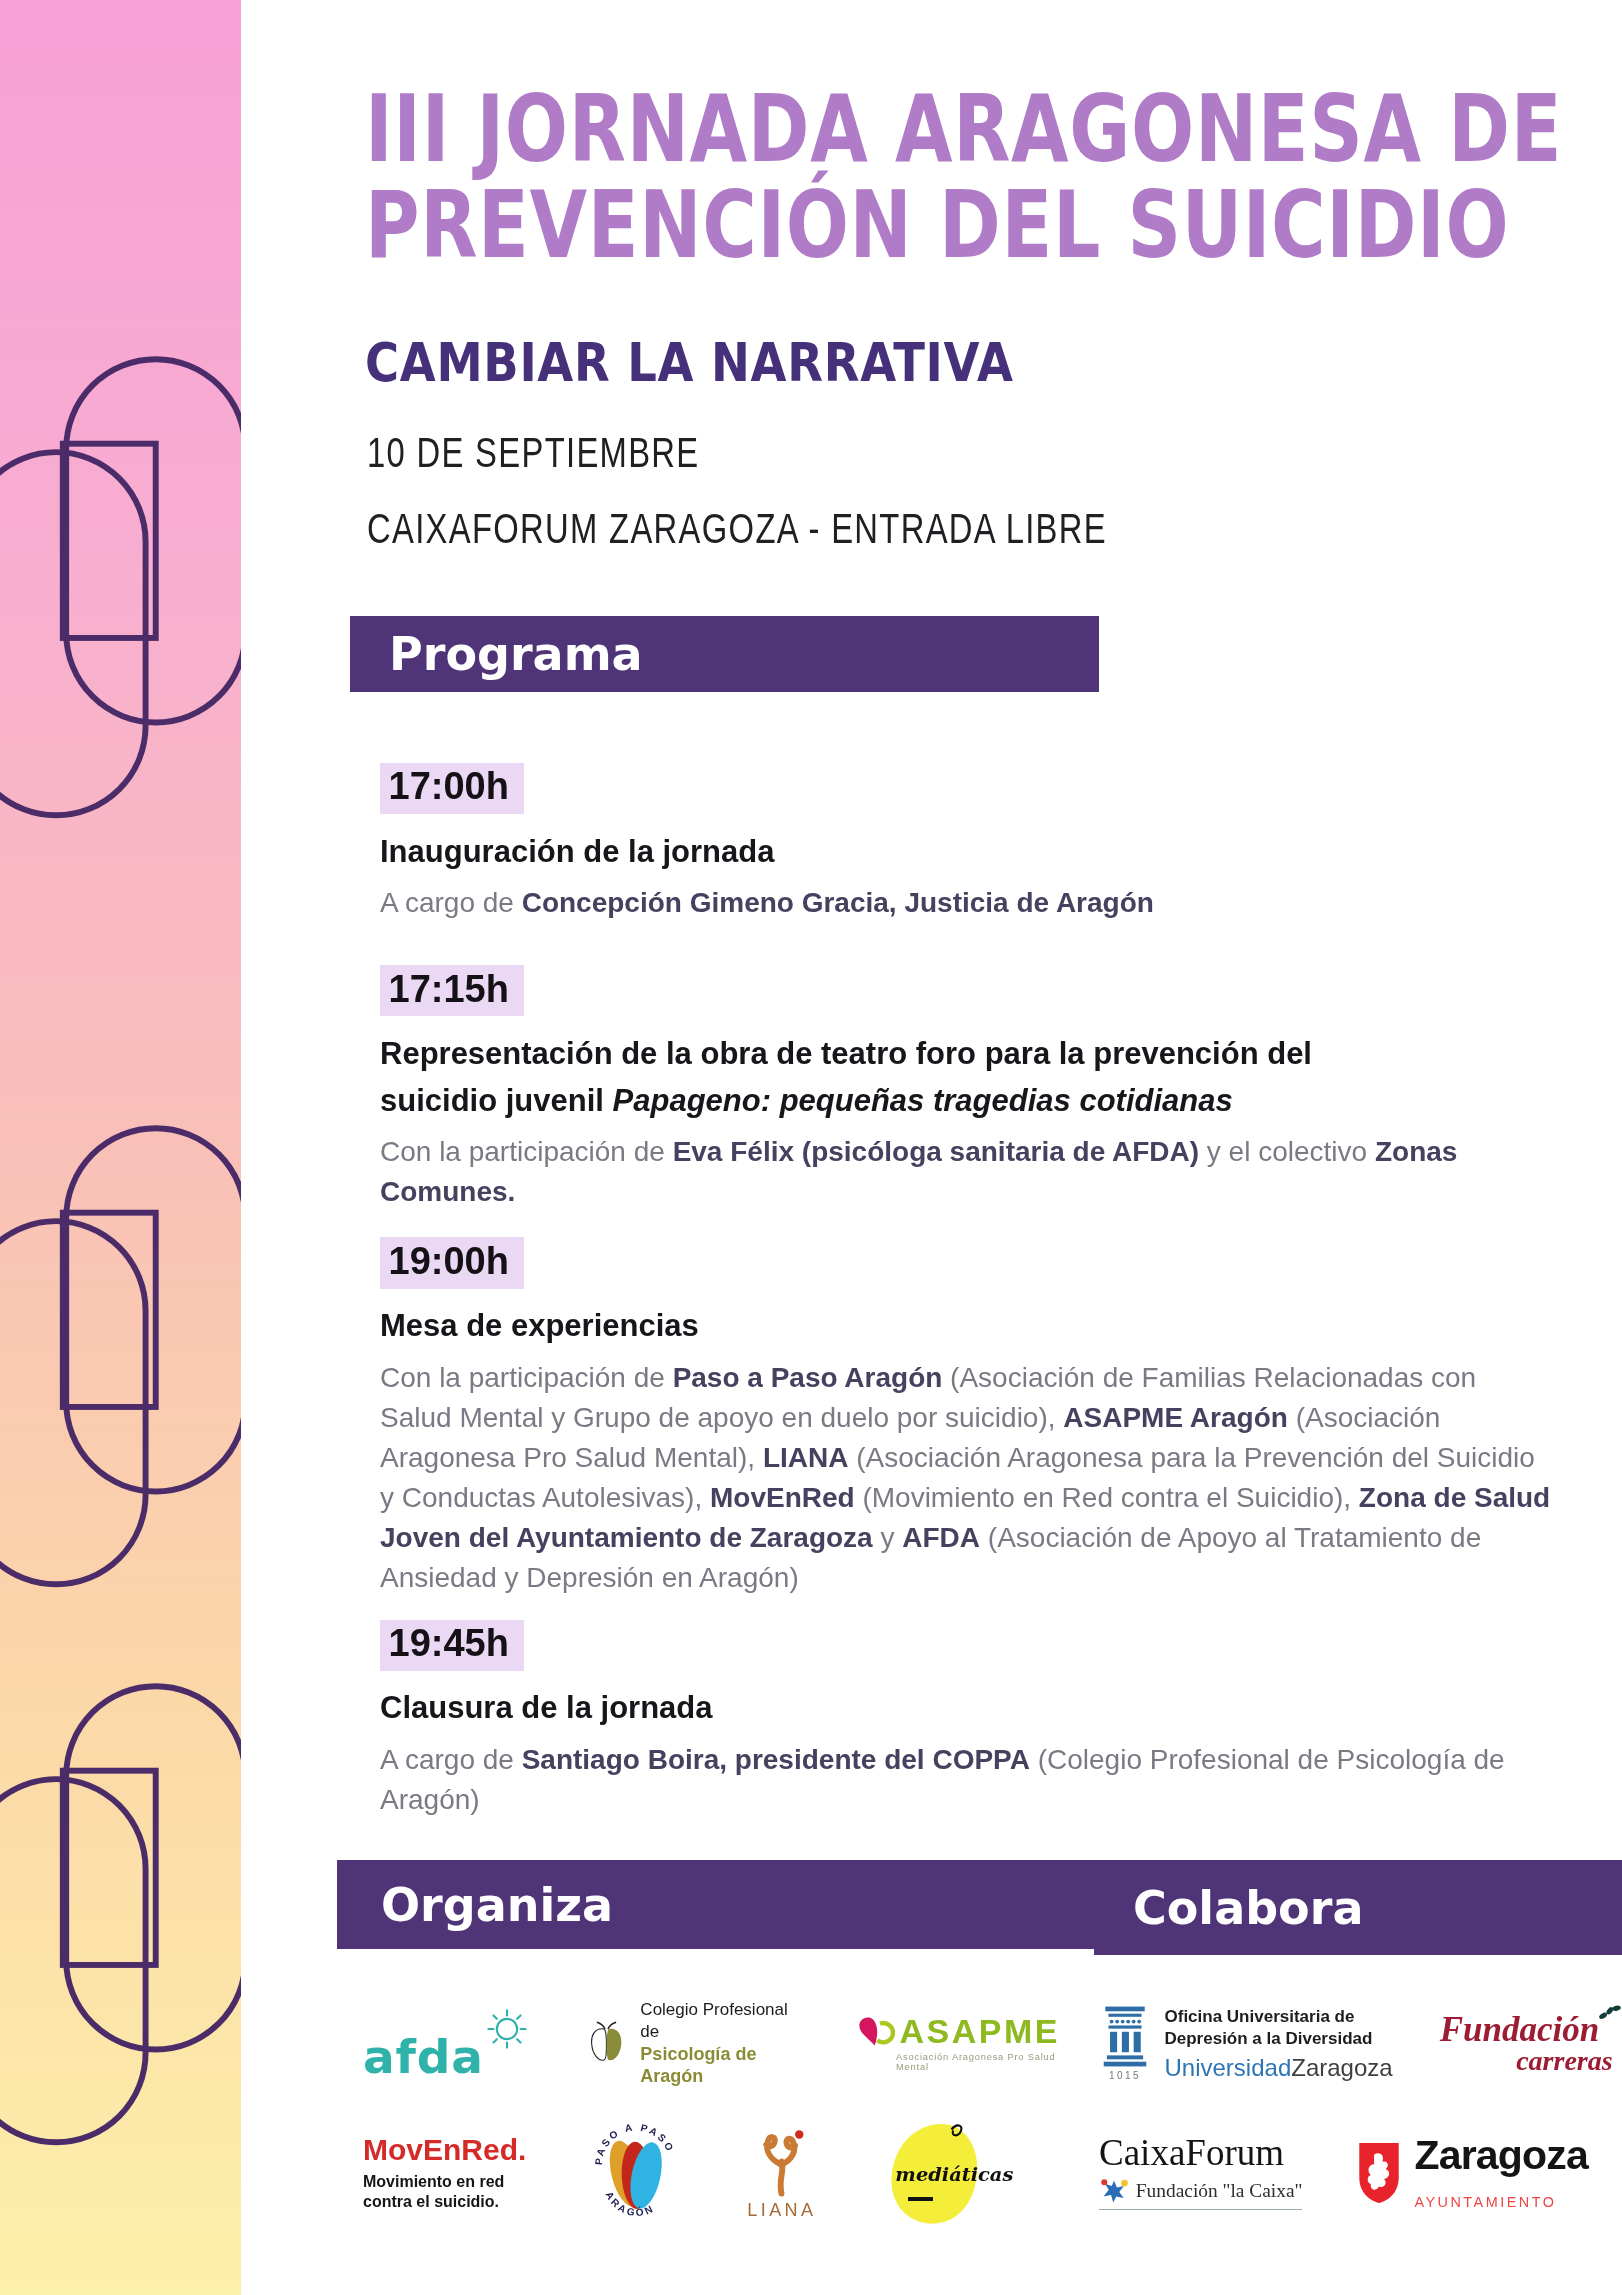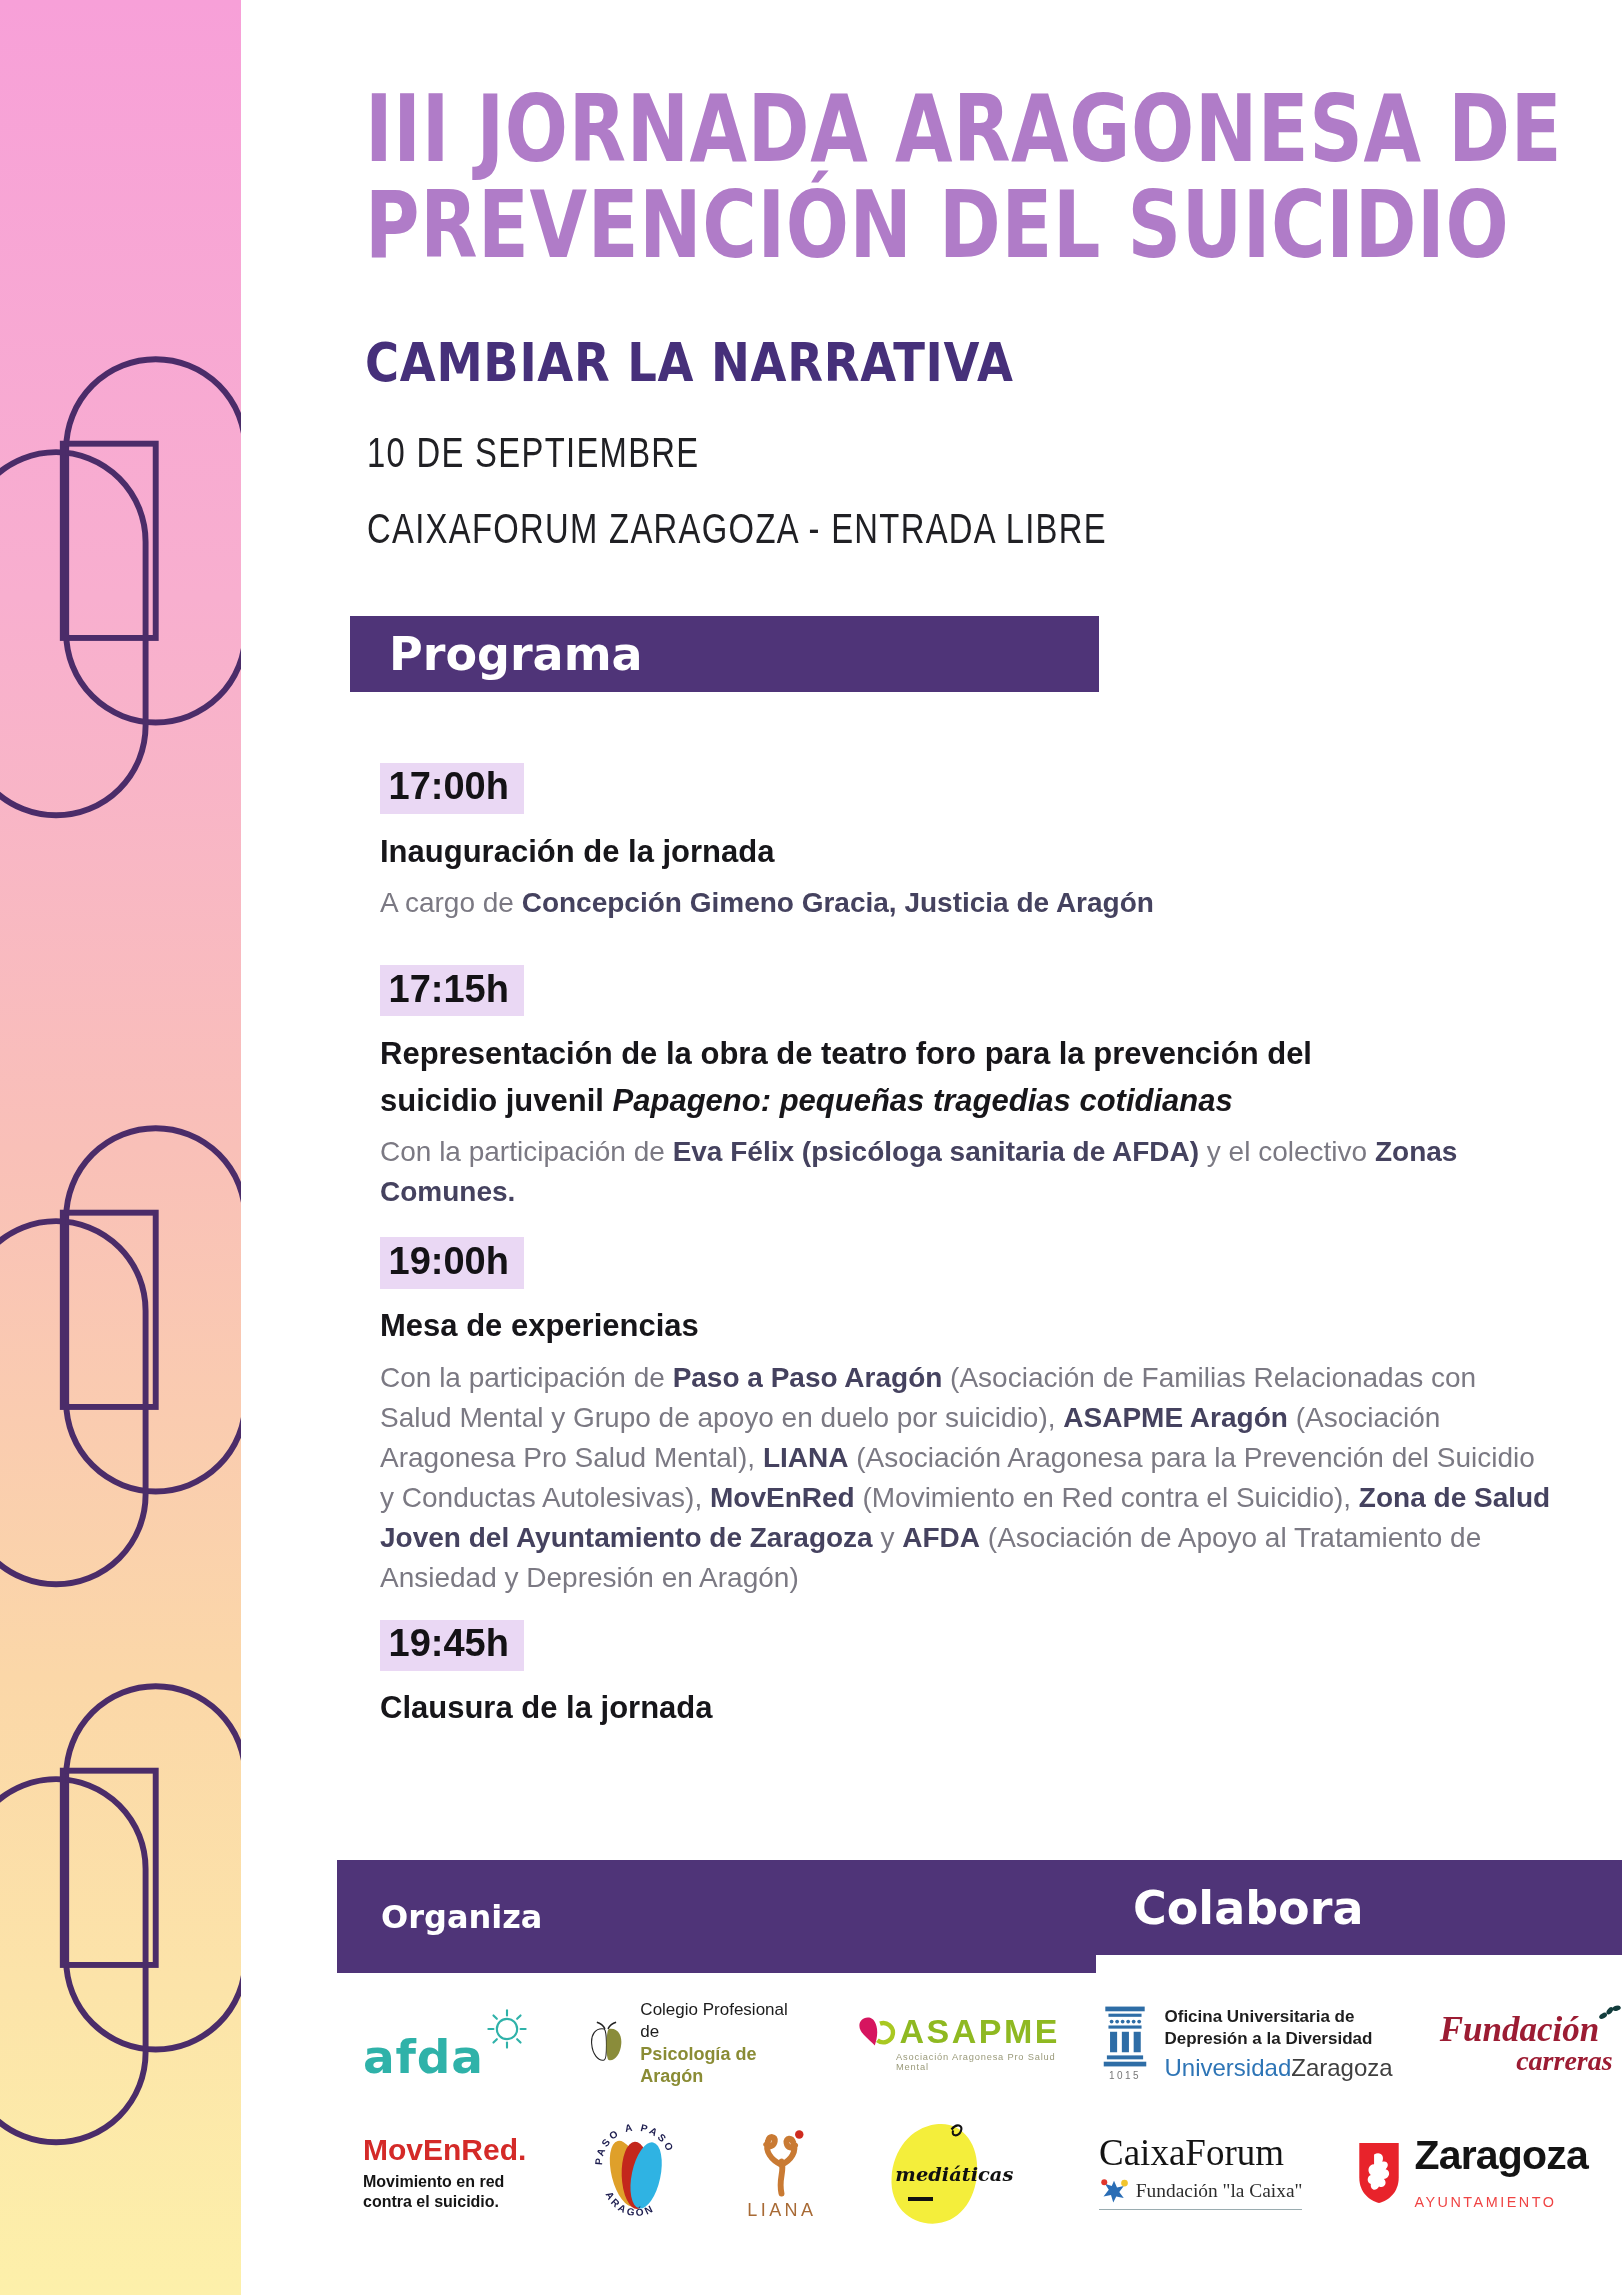--- a/index.html
+++ b/index.html
@@ -20,21 +20,21 @@
          font-weight:bold;font-size:54px;letter-spacing:0.8px;transform:scaleX(0.86);transform-origin:left top;white-space:nowrap;}
   .meta{position:absolute;left:367px;color:#202024;font-size:42px;letter-spacing:1.7px;
          transform:scaleX(0.78);transform-origin:left top;white-space:nowrap;font-weight:400;}
   .meta.date{top:429px;}
   .meta.venue{top:505px;}
 
   
   .banner{position:absolute;background:#4f3478;color:#fff;font-family:"DejaVu Sans",sans-serif;
           font-weight:bold;display:flex;align-items:center;}
   .banner.programa{left:350px;top:616px;width:710px;height:76px;font-size:46px;padding-left:39px;}
-  .banner.organiza{left:337px;top:1860px;width:715px;height:113px;font-size:32px;padding-left:44px;}
+  .banner.organiza{left:337px;top:1860px;width:715px;height:89px;font-size:46px;padding-left:44px;}
   .banner.colabora{left:1094px;top:1860px;width:519px;height:95px;font-size:46px;padding-left:39px;}
 
   
   .program-list{position:absolute;left:380px;top:763px;width:1175px;}
   .pitem{margin-bottom:42px;}
   .pitem.m2{margin-bottom:25px;}
   .pitem.m3{margin-bottom:22px;}
   .time{display:inline-block;background:#ead8f4;color:#141216;font-weight:bold;font-size:38px;
         padding:3.4px 15px 6px 8.5px;line-height:1.1;}
   .ptitle{margin-top:13.5px;font-size:31px;font-weight:bold;color:#17161a;line-height:47px;}
@@ -158,20 +158,21 @@
 
     <div class="pitem m3">
       <span class="time">19:00h</span>
       <div class="ptitle"><span>Mesa de experiencias</span></div>
       <div class="pdesc"><span>Con la participación de </span><span class="b">Paso a Paso Aragón</span><span> (Asociación de Familias Relacionadas con Salud Mental y Grupo de apoyo en duelo por suicidio), </span><span class="b">ASAPME Aragón</span><span> (Asociación Aragonesa Pro Salud Mental), </span><span class="b">LIANA</span><span> (Asociación Aragonesa para la Prevención del Suicidio y Conductas Autolesivas), </span><span class="b">MovEnRed</span><span> (Movimiento en Red contra el Suicidio), </span><span class="b">Zona de Salud Joven del Ayuntamiento de Zaragoza</span><span> y </span><span class="b">AFDA</span><span> (Asociación de Apoyo al Tratamiento de Ansiedad y Depresión en Aragón)</span></div>
     </div>
 
     <div class="pitem">
       <span class="time">19:45h</span>
       <div class="ptitle"><span>Clausura de la jornada</span></div>
+      <div class="pdesc"><span>A cargo de </span><span class="b">Santiago Boira, presidente del COPPA</span><span> (Colegio Profesional de Psicología de Aragón)</span></div>
     </div>
 
   </div>
 
   <div class="banner organiza">
     <span>Organiza</span>
   </div>
   <div class="banner colabora">
     <span>Colabora</span>
   </div>

